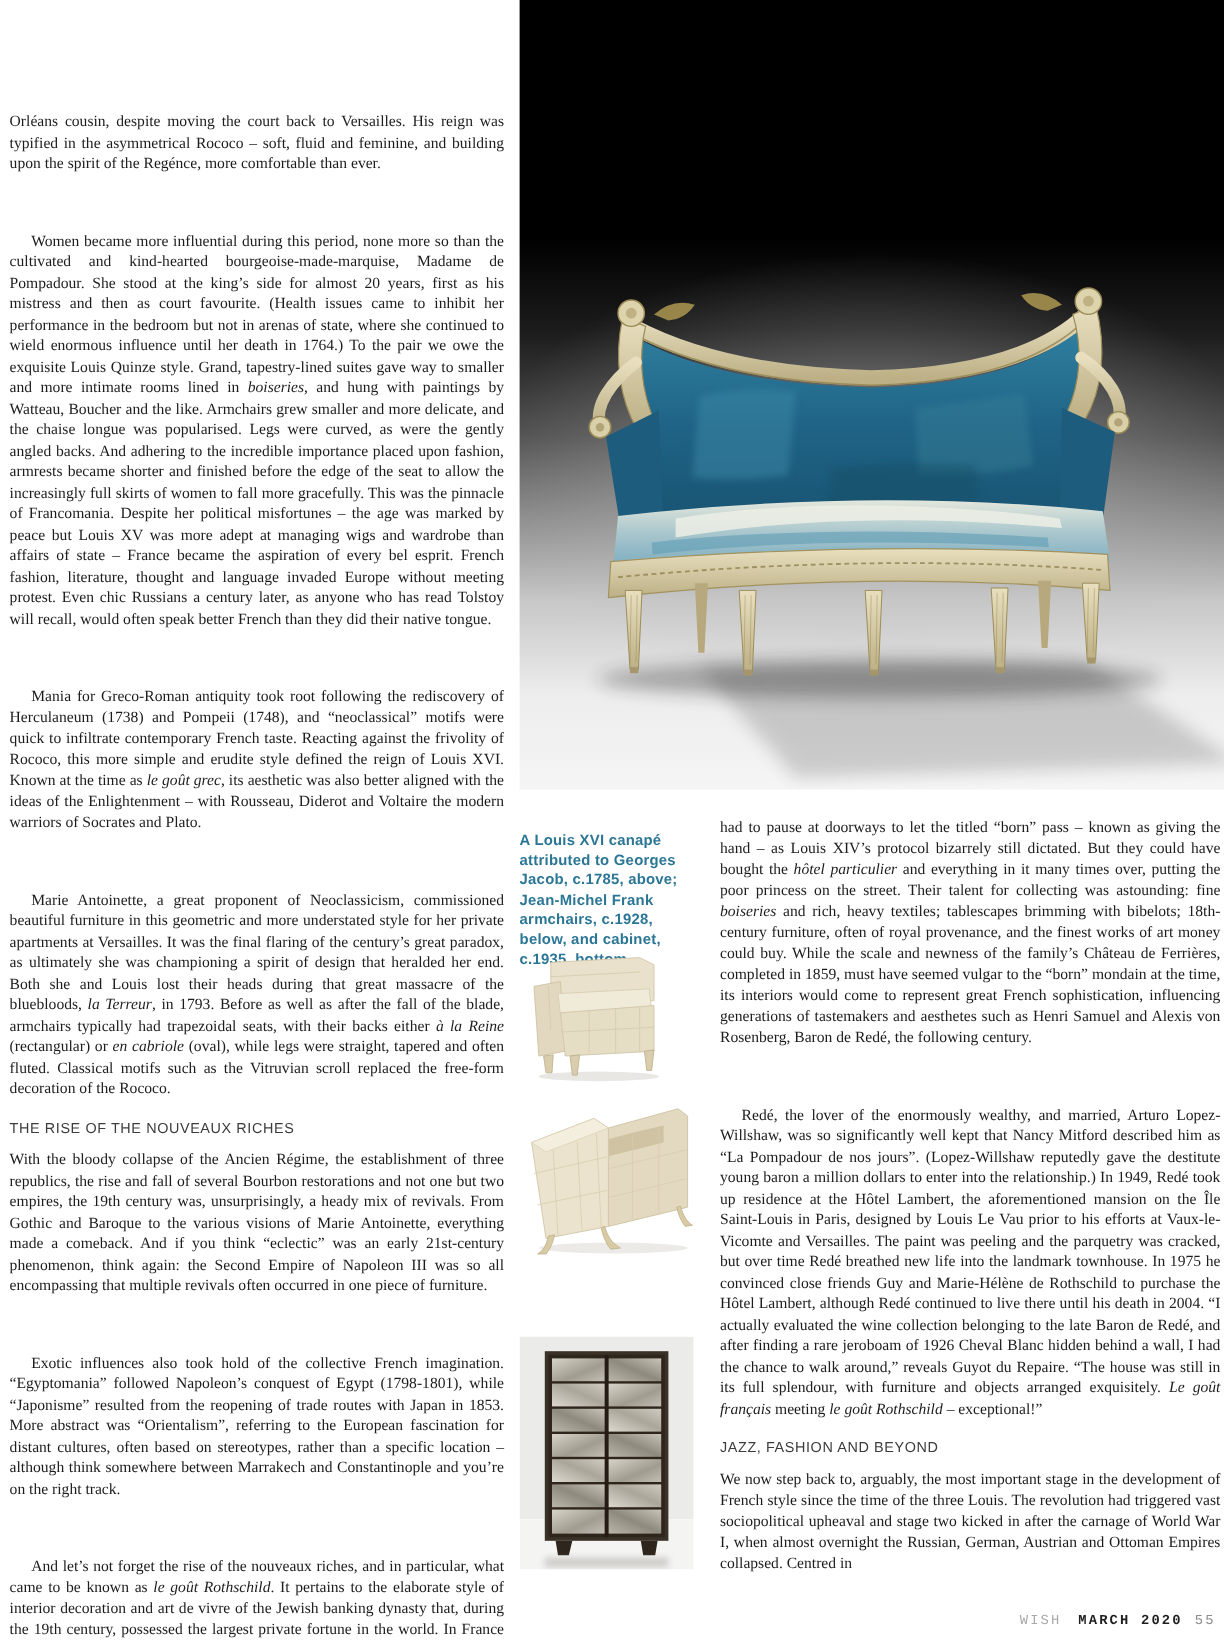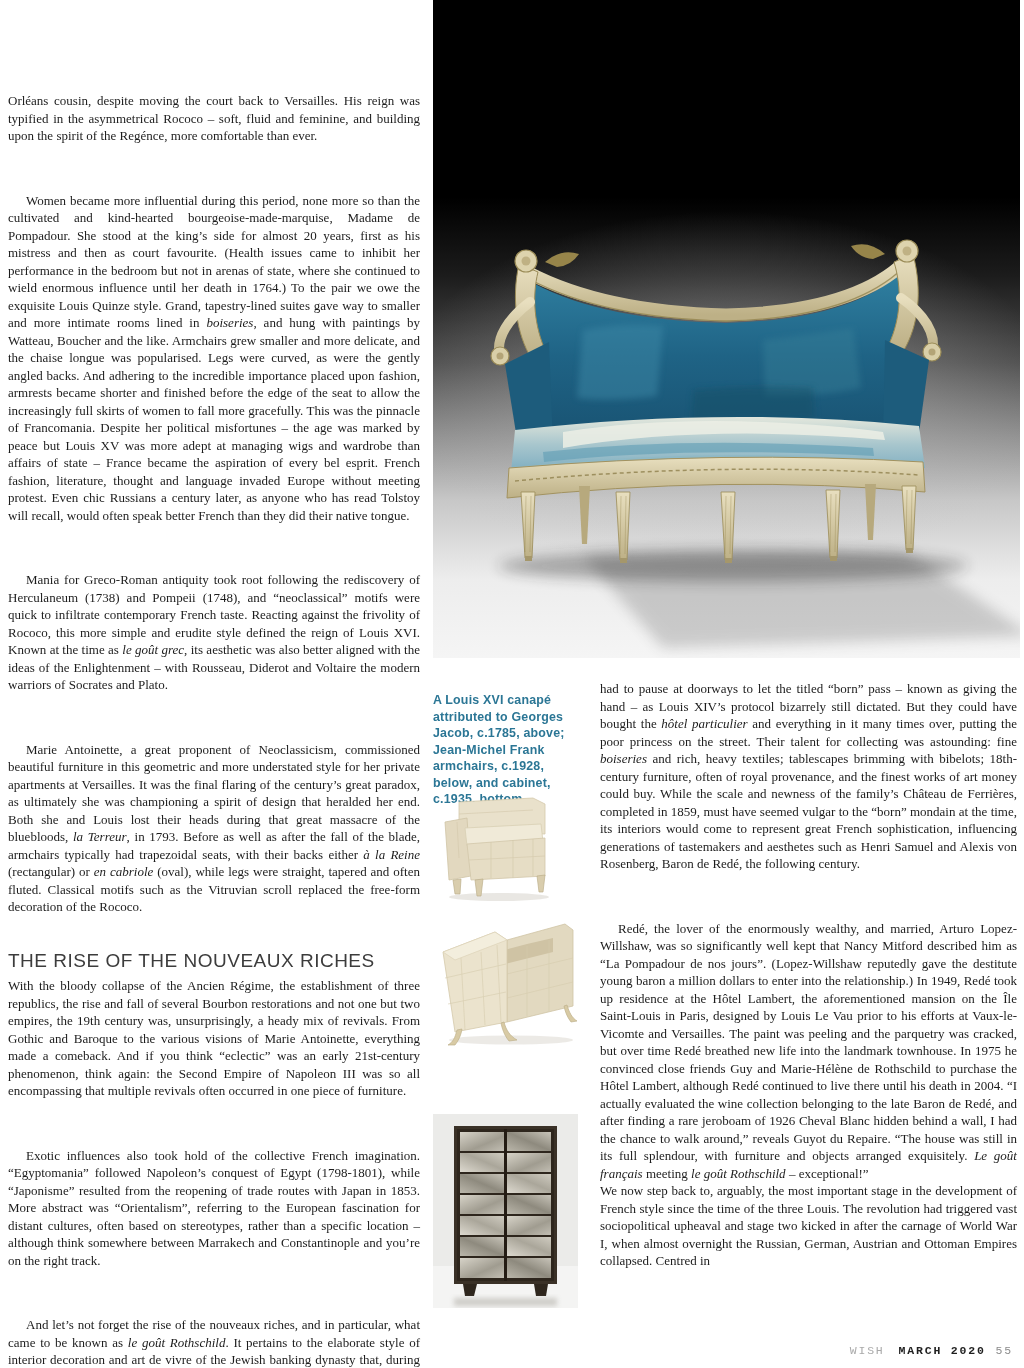--- a/index.html
+++ b/index.html
@@ -5,22 +5,22 @@
   html,body{margin:0;padding:0;background:#fff;}
   .page{position:relative;width:1024px;height:1368px;background:#ffffff;overflow:hidden;
         font-family:"Liberation Serif",serif;}
 
   
   .col{position:absolute;color:#1c1c1c;font-size:13px;line-height:17.5px;text-align:justify;}
   .col-left{left:8px;top:92px;width:412px;}
   .col-right{left:600px;top:680px;width:417px;}
   .body-p{margin:0;}
   .body-p.indent{text-indent:18px;margin-top:47px;}
-  .col-heading{font-family:"Liberation Sans",sans-serif;font-weight:400;font-size:19px;
-               letter-spacing:.5px;color:#3c3c3c;margin:36px 0 8px 0;}
+  .col-heading{font-family:"Liberation Sans",sans-serif;font-weight:400;font-size:12px;
+               letter-spacing:.5px;color:#3c3c3c;margin:16px 0 8px 0;}
 
   
   .caption{position:absolute;left:433px;top:692px;width:152px;
            font-family:"Liberation Sans",sans-serif;font-weight:700;
            font-size:12.4px;line-height:16.5px;letter-spacing:.2px;color:#2b7695;}
 
   
   .photo{position:absolute;left:433px;top:0;width:587px;height:658px;
      background:
        radial-gradient(90% 45% at 50% 60%, rgba(195,195,195,.55) 0%, rgba(195,195,195,0) 62%),
@@ -233,20 +233,21 @@
       <line x1="72.5" y1="21" x2="72.5" y2="173" stroke="#241c14" stroke-width="3"></line>
       <path d="M30,176 h14 l-3,12 h-9 Z" fill="#2e261d"></path>
       <path d="M101,176 h14 l-2,12 h-10 Z" fill="#2e261d"></path>
       <rect x="21" y="190" width="103" height="8" fill="#8a867c" opacity="0.35" filter="url(#cb)"></rect>
     </svg>
   </div>
 
   <div class="col col-right">
       <p class="body-p"><span>had to pause at doorways to let the titled “born” pass – known as giving the hand – as Louis XIV’s protocol bizarrely still dictated. But they could have bought the </span><i>hôtel particulier</i><span> and everything in it many times over, putting the poor princess on the street. Their talent for collecting was astounding: fine </span><i>boiseries</i><span> and rich, heavy textiles; tablescapes brimming with bibelots; 18th-century furniture, often of royal provenance, and the finest works of art money could buy. While the scale and newness of the family’s Château de Ferrières, completed in 1859, must have seemed vulgar to the “born” mondain at the time, its interiors would come to represent great French sophistication, influencing generations of tastemakers and aesthetes such as Henri Samuel and Alexis von Rosenberg, Baron de Redé, the following century.</span></p>
       <p class="body-p indent"><span>Redé, the lover of the enormously wealthy, and married, Arturo Lopez-Willshaw, was so significantly well kept that Nancy Mitford described him as “La Pompadour de nos jours”. (Lopez-Willshaw reputedly gave the destitute young baron a million dollars to enter into the relationship.) In 1949, Redé took up residence at the Hôtel Lambert, the aforementioned mansion on the Île Saint-Louis in Paris, designed by Louis Le Vau prior to his efforts at Vaux-le-Vicomte and Versailles. The paint was peeling and the parquetry was cracked, but over time Redé breathed new life into the landmark townhouse. In 1975 he convinced close friends Guy and Marie-Hélène de Rothschild to purchase the Hôtel Lambert, although Redé continued to live there until his death in 2004. “I actually evaluated the wine collection belonging to the late Baron de Redé, and after finding a rare jeroboam of 1926 Cheval Blanc hidden behind a wall, I had the chance to walk around,” reveals Guyot du Repaire. “The house was still in its full splendour, with furniture and objects arranged exquisitely. </span><i>Le goût français</i><span> meeting </span><i>le goût Rothschild</i><span> – exceptional!”</span></p>
+      <h2 class="col-heading">JAZZ, FASHION AND BEYOND</h2>
       <p class="body-p"><span>We now step back to, arguably, the most important stage in the development of French style since the time of the three Louis. The revolution had triggered vast sociopolitical upheaval and stage two kicked in after the carnage of World War I, when almost overnight the Russian, German, Austrian and Ottoman Empires collapsed. Centred in</span></p>
     </div>
 
   <div class="footer">
     <span class="mag">WISH</span><span class="issue">MARCH 2020</span><span class="pg">55</span>
   </div>
 
 </div>
 
 </body></html>

